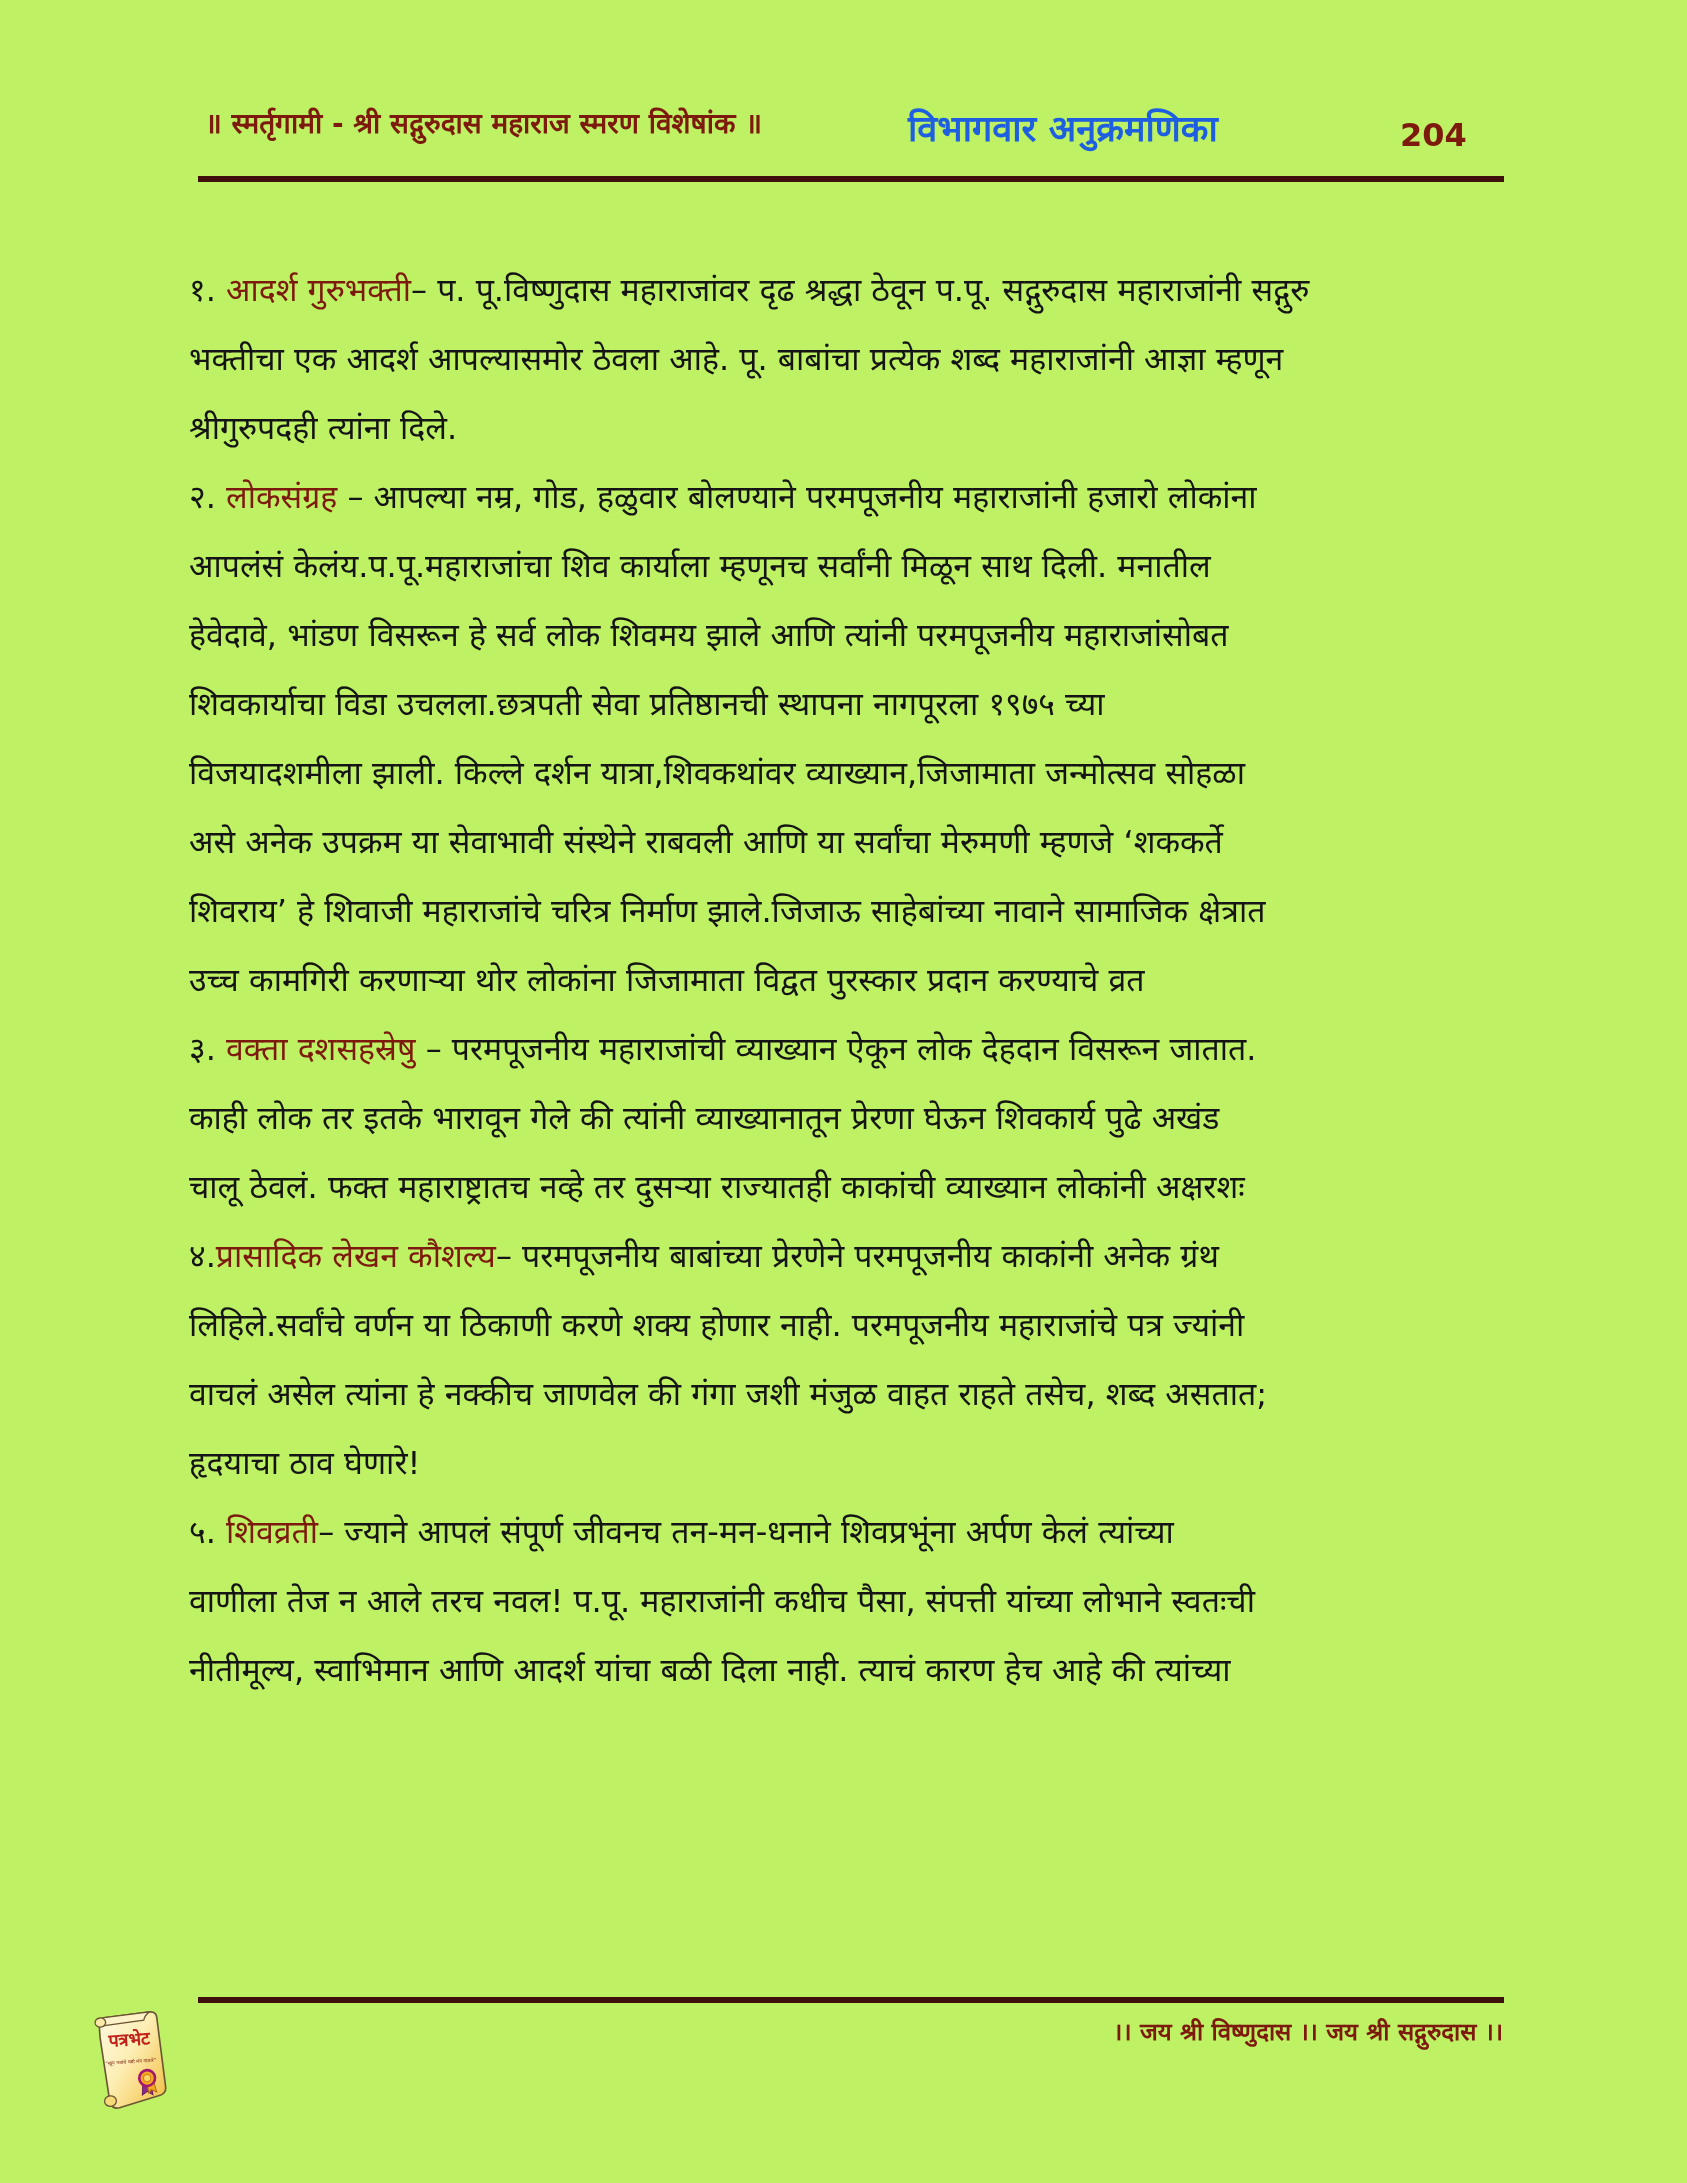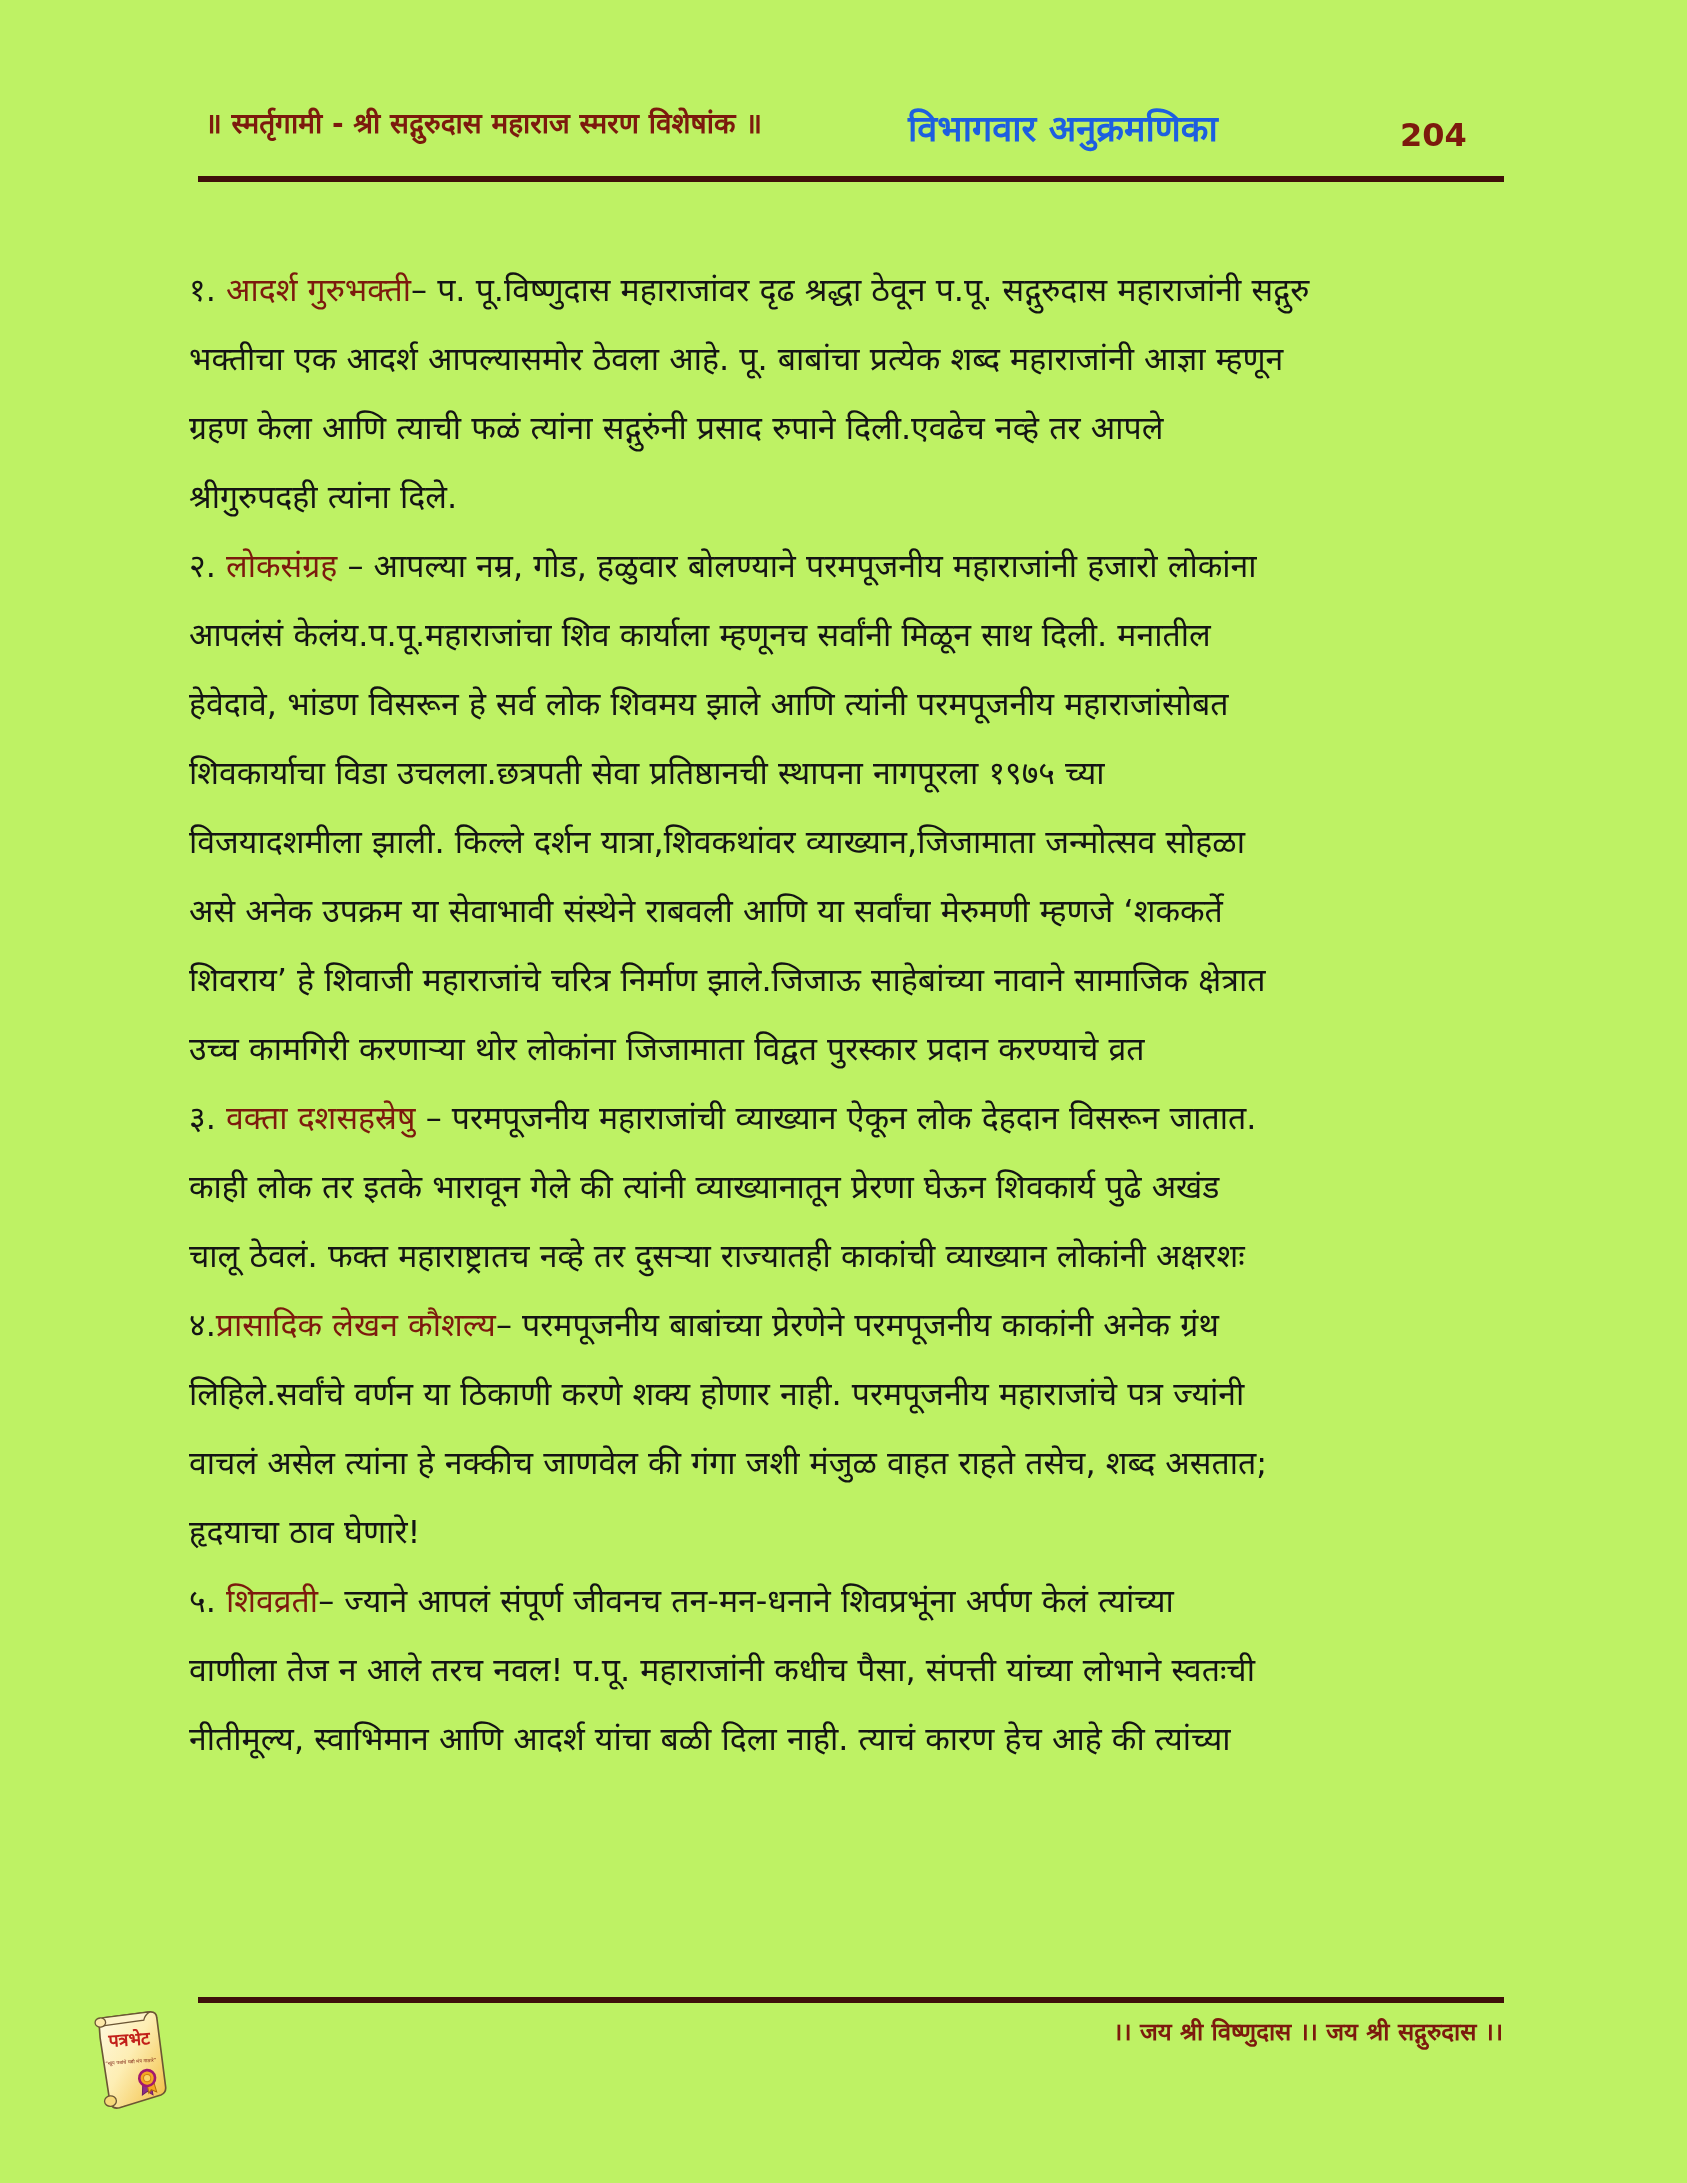--- a/index.html
+++ b/index.html
@@ -62,21 +62,20 @@
 
   <div class="hdr-title">॥ स्मर्तृगामी - श्री सद्गुरुदास महाराज स्मरण विशेषांक ॥</div>
   <div class="hdr-link">विभागवार अनुक्रमणिका</div>
   <div class="hdr-page-num">204</div>
 
   <div class="rule top"></div>
 
   <div class="body-text">
       <div class="line"><span class="seg-plain">१. </span><span class="seg-keyword">आदर्श गुरुभक्ती</span><span class="seg-plain">– प. पू.विष्णुदास महाराजांवर दृढ श्रद्धा ठेवून प.पू. सद्गुरुदास महाराजांनी सद्गुरु</span></div>
       <div class="line"><span class="seg-plain">भक्तीचा एक आदर्श आपल्यासमोर ठेवला आहे. पू. बाबांचा प्रत्येक शब्द महाराजांनी आज्ञा म्हणून</span></div>
-      <div class="line"><span class="seg-plain">ग्रहण केला आणि त्याची फळं त्यांना सद्गुरुंनी प्रसाद रुपाने दिली.एवढेच नव्हे तर आपले</span></div>
       <div class="line"><span class="seg-plain">श्रीगुरुपदही त्यांना दिले.</span></div>
       <div class="line"><span class="seg-plain">२. </span><span class="seg-keyword">लोकसंग्रह</span><span class="seg-plain"> – आपल्या नम्र, गोड, हळुवार बोलण्याने परमपूजनीय महाराजांनी हजारो लोकांना</span></div>
       <div class="line"><span class="seg-plain">आपलंसं केलंय.प.पू.महाराजांचा शिव कार्याला म्हणूनच सर्वांनी मिळून साथ दिली. मनातील</span></div>
       <div class="line"><span class="seg-plain">हेवेदावे, भांडण विसरून हे सर्व लोक शिवमय झाले आणि त्यांनी परमपूजनीय महाराजांसोबत</span></div>
       <div class="line"><span class="seg-plain">शिवकार्याचा विडा उचलला.छत्रपती सेवा प्रतिष्ठानची स्थापना नागपूरला १९७५ च्या</span></div>
       <div class="line"><span class="seg-plain">विजयादशमीला झाली. किल्ले दर्शन यात्रा,शिवकथांवर व्याख्यान,जिजामाता जन्मोत्सव सोहळा</span></div>
       <div class="line"><span class="seg-plain">असे अनेक उपक्रम या सेवाभावी संस्थेने राबवली आणि या सर्वांचा मेरुमणी म्हणजे ‘शककर्ते</span></div>
       <div class="line"><span class="seg-plain">शिवराय’ हे शिवाजी महाराजांचे चरित्र निर्माण झाले.जिजाऊ साहेबांच्या नावाने सामाजिक क्षेत्रात</span></div>
       <div class="line"><span class="seg-plain">उच्च कामगिरी करणाऱ्या थोर लोकांना जिजामाता विद्वत पुरस्कार प्रदान करण्याचे  व्रत</span></div>
       <div class="line"><span class="seg-plain">३.  </span><span class="seg-keyword">वक्ता दशसहस्रेषु</span><span class="seg-plain"> – परमपूजनीय महाराजांची व्याख्यान ऐकून लोक देहदान विसरून जातात.</span></div>

